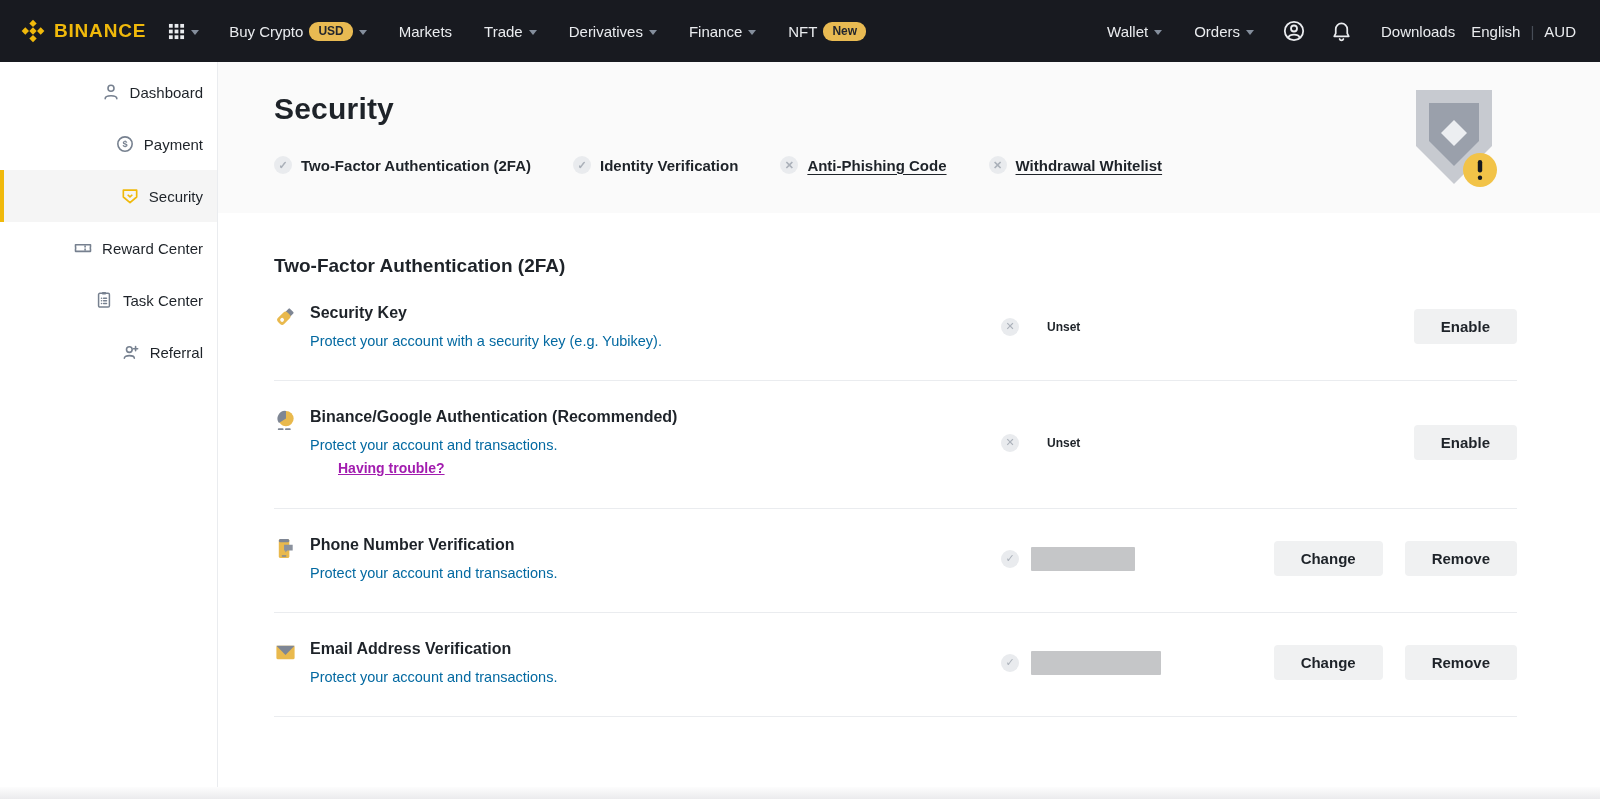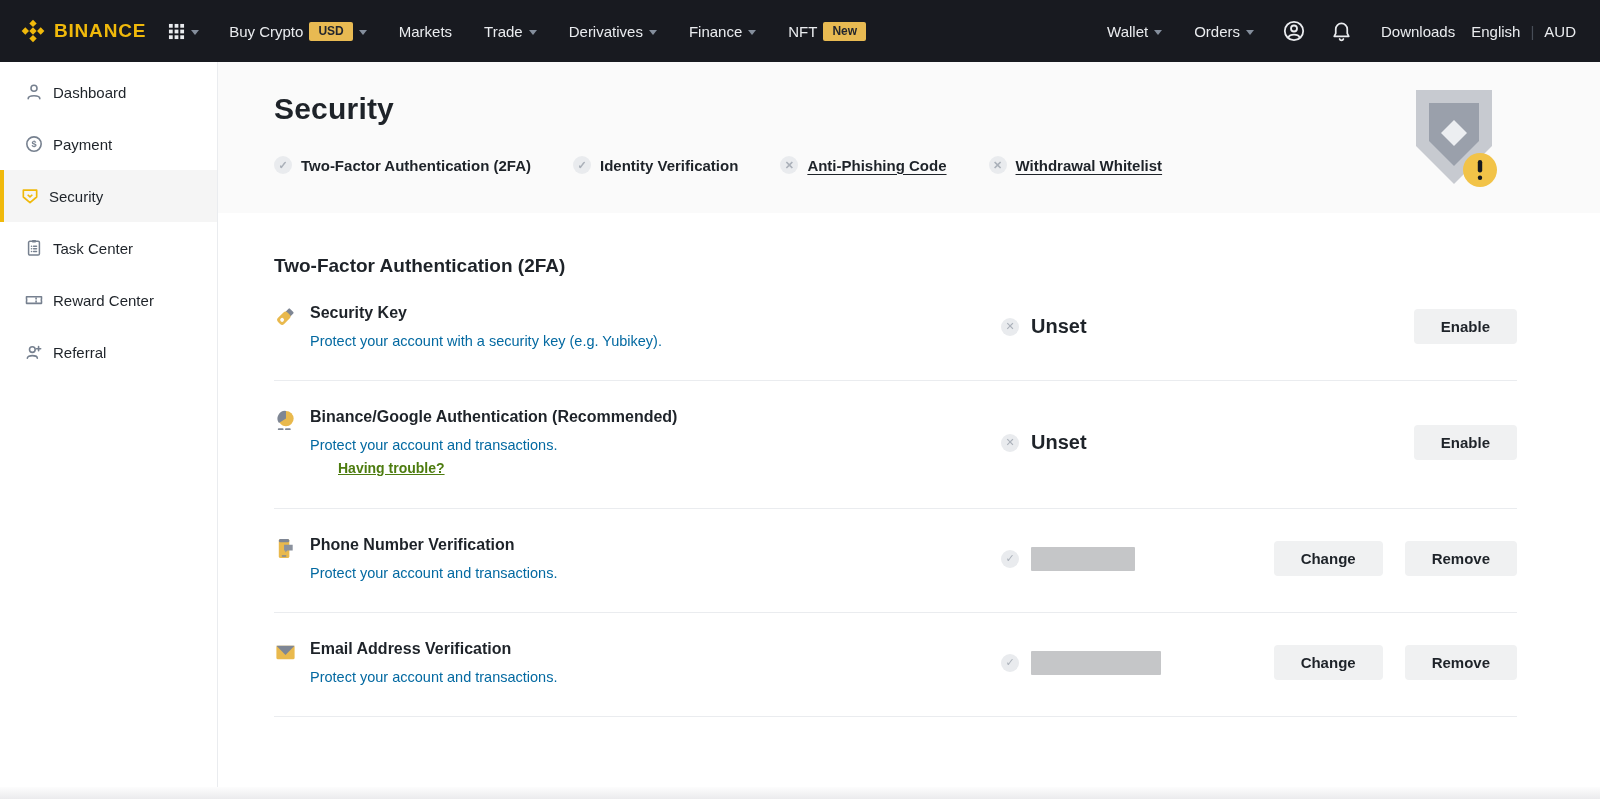--- a/index.html
+++ b/index.html
@@ -9,34 +9,34 @@
   
   .topnav { height:62px; background:#181a20; display:flex; 
     padding:0 24px 0 20px; gap:0; }
   .brand { display:flex; align-items:center; gap:8px; margin-right:22px; cursor:pointer; }
   .brand-name { color:#f0b90b; font-size:19px; font-weight:800; letter-spacing:.8px; }
   .nav-item { display:flex; align-items:center; gap:6px; color:#eaecef; font-size:15px;
     font-weight:500; margin:0 16px; cursor:pointer; white-space:nowrap; }
   .caret { width:0; height:0; border-left:4px solid transparent; border-right:4px solid transparent;
     border-top:5px solid #848e9c; margin-top:2px; }
   .pill { background:#e8ba52; color:#23262d; font-size:12px; font-weight:700;
-    padding:2px 9px; border-radius:2px; line-height:15px; }
+    padding:2px 9px; border-radius:9px; line-height:15px; }
   .grid-btn { display:flex; align-items:center; gap:6px; margin:0 14px 0 0; cursor:pointer; }
   .nav-right { margin-left:auto; display:flex; align-items:center; }
   .icon-btn { margin:0 12px; cursor:pointer; display:flex; align-items:center; }
   .lang-group { display:flex; align-items:center; color:#eaecef; font-size:15px; font-weight:500; }
   .lang-sep { color:#474d57; margin:0 10px; font-weight:400; }
 
   
   .layout { display:flex; height:737px; }
 
   
   .sidebar { width:218px; border-right:1px solid #eaecef; padding-top:4px; background:#fff; flex:none; }
   .side-item { height:52px; display:flex; align-items:center; gap:9px; padding:0 14px 0 20px;
-    font-size:15px; color:#1e2329; cursor:pointer; border-left:4px solid transparent; }
+    font-size:15px; color:#1e2329; cursor:pointer; border-left:4px solid transparent;justify-content:flex-end; }
   .side-item svg { flex:none; }
   .side-item .side-caret { margin-left:auto; }
   .side-item.active { background:#f5f5f5; border-left:4px solid #f0b90b; padding-left:16px; }
 
   
   .main { flex:1; display:flex; flex-direction:column; }
   .head-band { background:#fafafa; height:151px; padding:30px 98px 0 56px; position:relative; flex:none; }
   .page-title { font-size:30px; font-weight:700; letter-spacing:.2px; }
   .tabs { display:flex; gap:42px; margin-top:30px; align-items:center; }
   .tab { display:flex; align-items:center; gap:9px; font-size:15px; font-weight:600; cursor:pointer; }
@@ -48,23 +48,23 @@
   .content { padding:0 83px 0 56px; }
   .section-heading { margin-top:42px; font-size:19px; font-weight:700; }
 
   .row { display:grid; grid-template-columns:1fr 320px 196px; align-items:center;
     padding:27px 0 31px; border-bottom:1px solid #eaecef; }
   .row-left { display:flex; gap:12px; align-items:flex-start; }
   .row-icon { width:24px; margin-top:1px; flex:none; }
   .row-title { font-size:16px; font-weight:700; }
   .row-desc { font-size:14.5px; color:#0369a1; margin-top:11px; }
   .row-link { display:inline-block; margin-top:7px; font-size:14px; font-weight:600;
-    color:#4d7c0f; text-decoration:underline; cursor:pointer;padding-left:28px; }
+    color:#a21caf; text-decoration:underline; cursor:pointer;padding-left:28px; }
   .row-status { display:flex; align-items:center; gap:12px; }
-  .status-text { font-size:20px; font-weight:700; }
+  .status-text { font-size:12px; font-weight:700;margin-left:16px; }
   .redacted { height:24px; background:#c5c6c8; border-radius:1px; }
   .redacted.phone { width:104px; }
   .redacted.email { width:130px; }
   .row-actions { display:flex; justify-content:flex-end; gap:22px; }
   .btn { background:#f0f1f2; border:none; border-radius:4px; padding:9px 27px;
     font-size:15px; font-weight:600; color:#1e2329; font-family:inherit; cursor:pointer; white-space:nowrap; }
 
   .bottom-edge { position:absolute; left:0; right:0; bottom:0; height:12px;
     background:linear-gradient(180deg,#fdfdfd,#ebebed); }
 </style>
@@ -178,33 +178,33 @@
       <span>Payment</span>
     </div>
     <div class="side-item active">
       <svg width="20" height="20" viewBox="0 0 24 24" fill="none" stroke="#f0b90b" stroke-width="2">
         <path d="M4 5 h16 v8.2 L12 20 4 13.2 Z" stroke-linejoin="round"></path>
         <path d="M9.2 10.5 12 13 14.8 10.5" stroke-linejoin="round"></path>
       </svg>
       <span>Security</span>
     </div>
     <div class="side-item">
+      <svg width="20" height="20" viewBox="0 0 24 24" fill="none" stroke="#76808f" stroke-width="1.9">
+        <path d="M3 8 h18 v3 a1.8 1.8 0 0 0 0 2 v3 H3 v-3 a1.8 1.8 0 0 0 0-2 z" stroke-linejoin="round"></path>
+        <path d="M14.5 9.5 v1.2 M14.5 13.3 v1.2" stroke-linecap="round"></path>
+      </svg>
+      <span>Reward Center</span>
+    </div>
+    <div class="side-item">
       <svg width="20" height="20" viewBox="0 0 24 24" fill="none" stroke="#76808f" stroke-width="1.8">
         <rect x="5.5" y="4" width="13" height="16.5" rx="1.5"></rect>
         <rect x="9.5" y="2.5" width="5" height="3" rx="1" fill="#76808f" stroke="none"></rect>
         <path d="M9 9.8 h.1 M11.5 9.8 H15 M9 13 h.1 M11.5 13 H15 M9 16.2 h.1 M11.5 16.2 H15" stroke-linecap="round"></path>
       </svg>
       <span>Task Center</span>
-    </div>
-    <div class="side-item">
-      <svg width="20" height="20" viewBox="0 0 24 24" fill="none" stroke="#76808f" stroke-width="1.9">
-        <path d="M3 8 h18 v3 a1.8 1.8 0 0 0 0 2 v3 H3 v-3 a1.8 1.8 0 0 0 0-2 z" stroke-linejoin="round"></path>
-        <path d="M14.5 9.5 v1.2 M14.5 13.3 v1.2" stroke-linecap="round"></path>
-      </svg>
-      <span>Reward Center</span>
     </div>
     <div class="side-item">
       <svg width="20" height="20" viewBox="0 0 24 24" fill="none" stroke="#76808f" stroke-width="1.9">
         <circle cx="10" cy="9" r="3.4"></circle>
         <path d="M4 19.5 c0-4.2 12-4.2 12 0" stroke-linecap="round"></path>
         <path d="M17.5 5.5 v5 M15 8 h5" stroke-linecap="round"></path>
       </svg>
       <span>Referral</span>
     </div>
   </nav>

